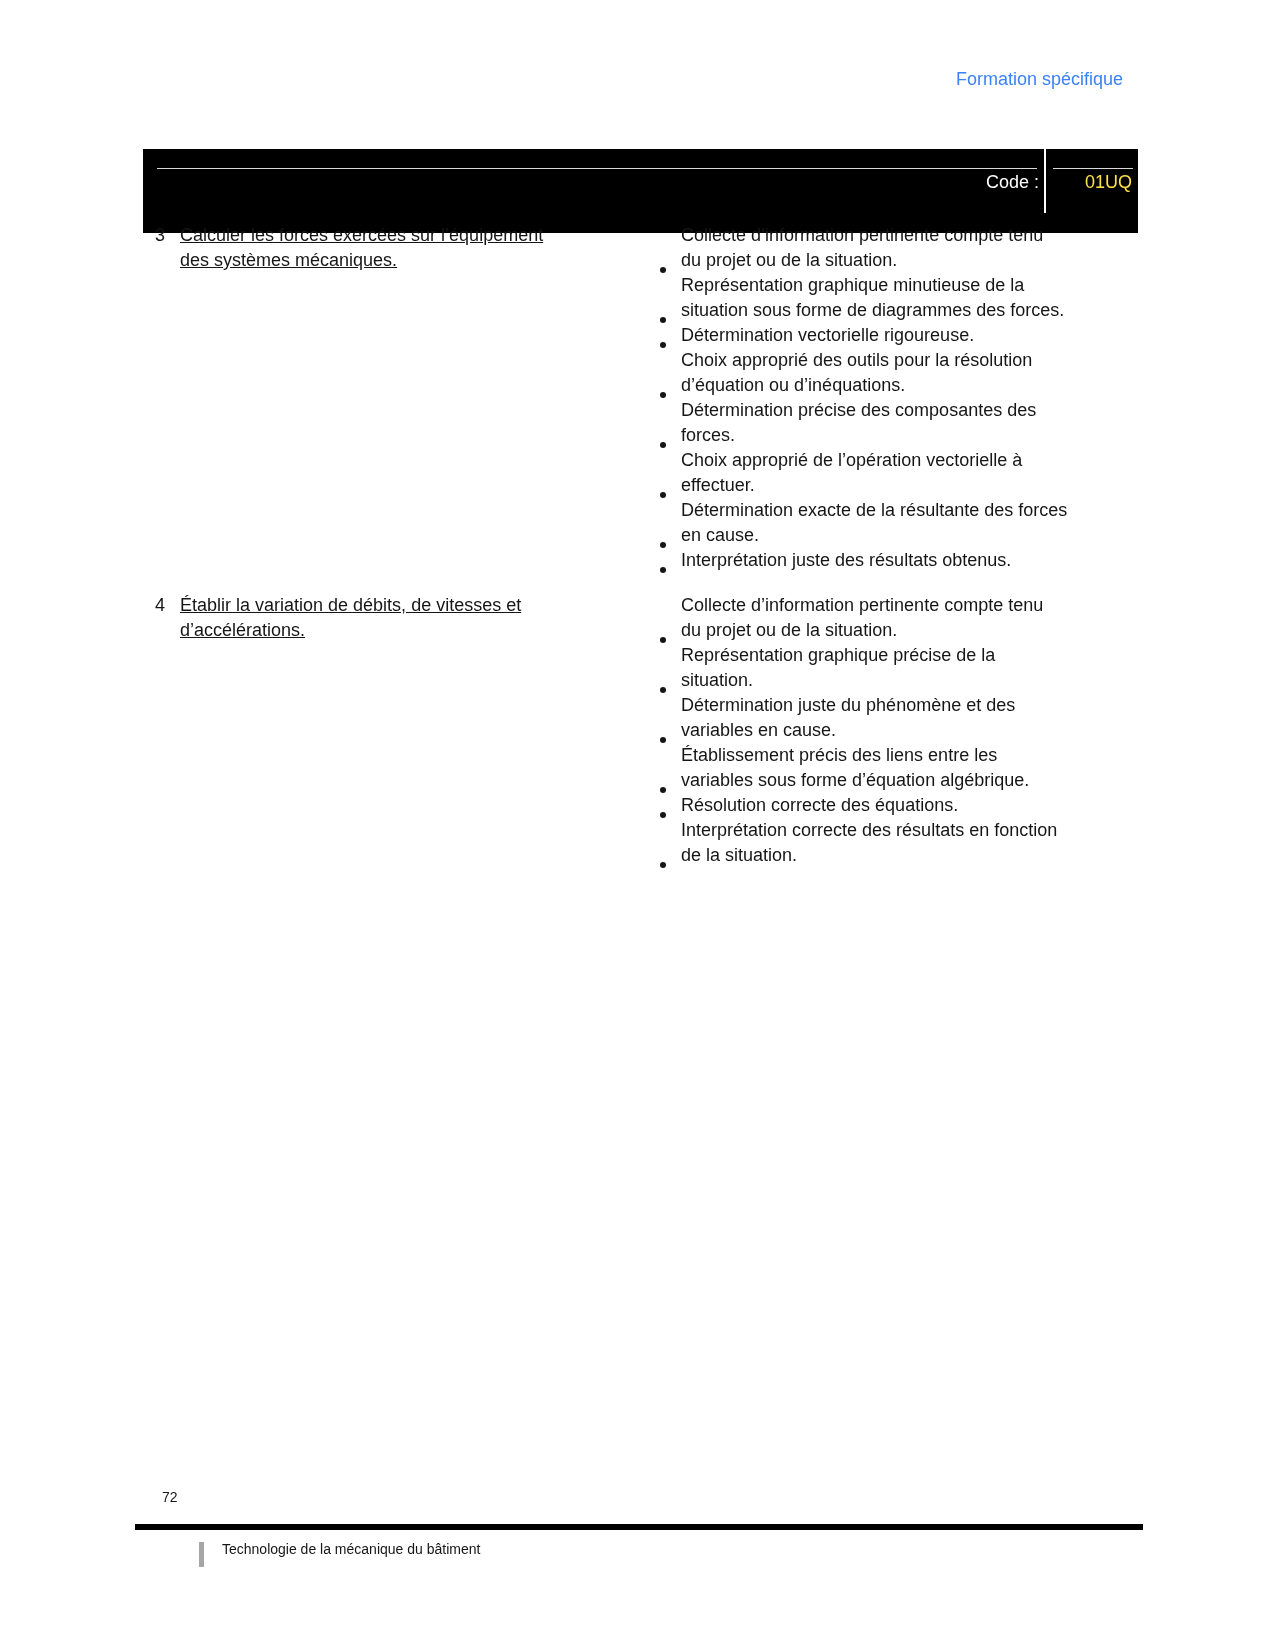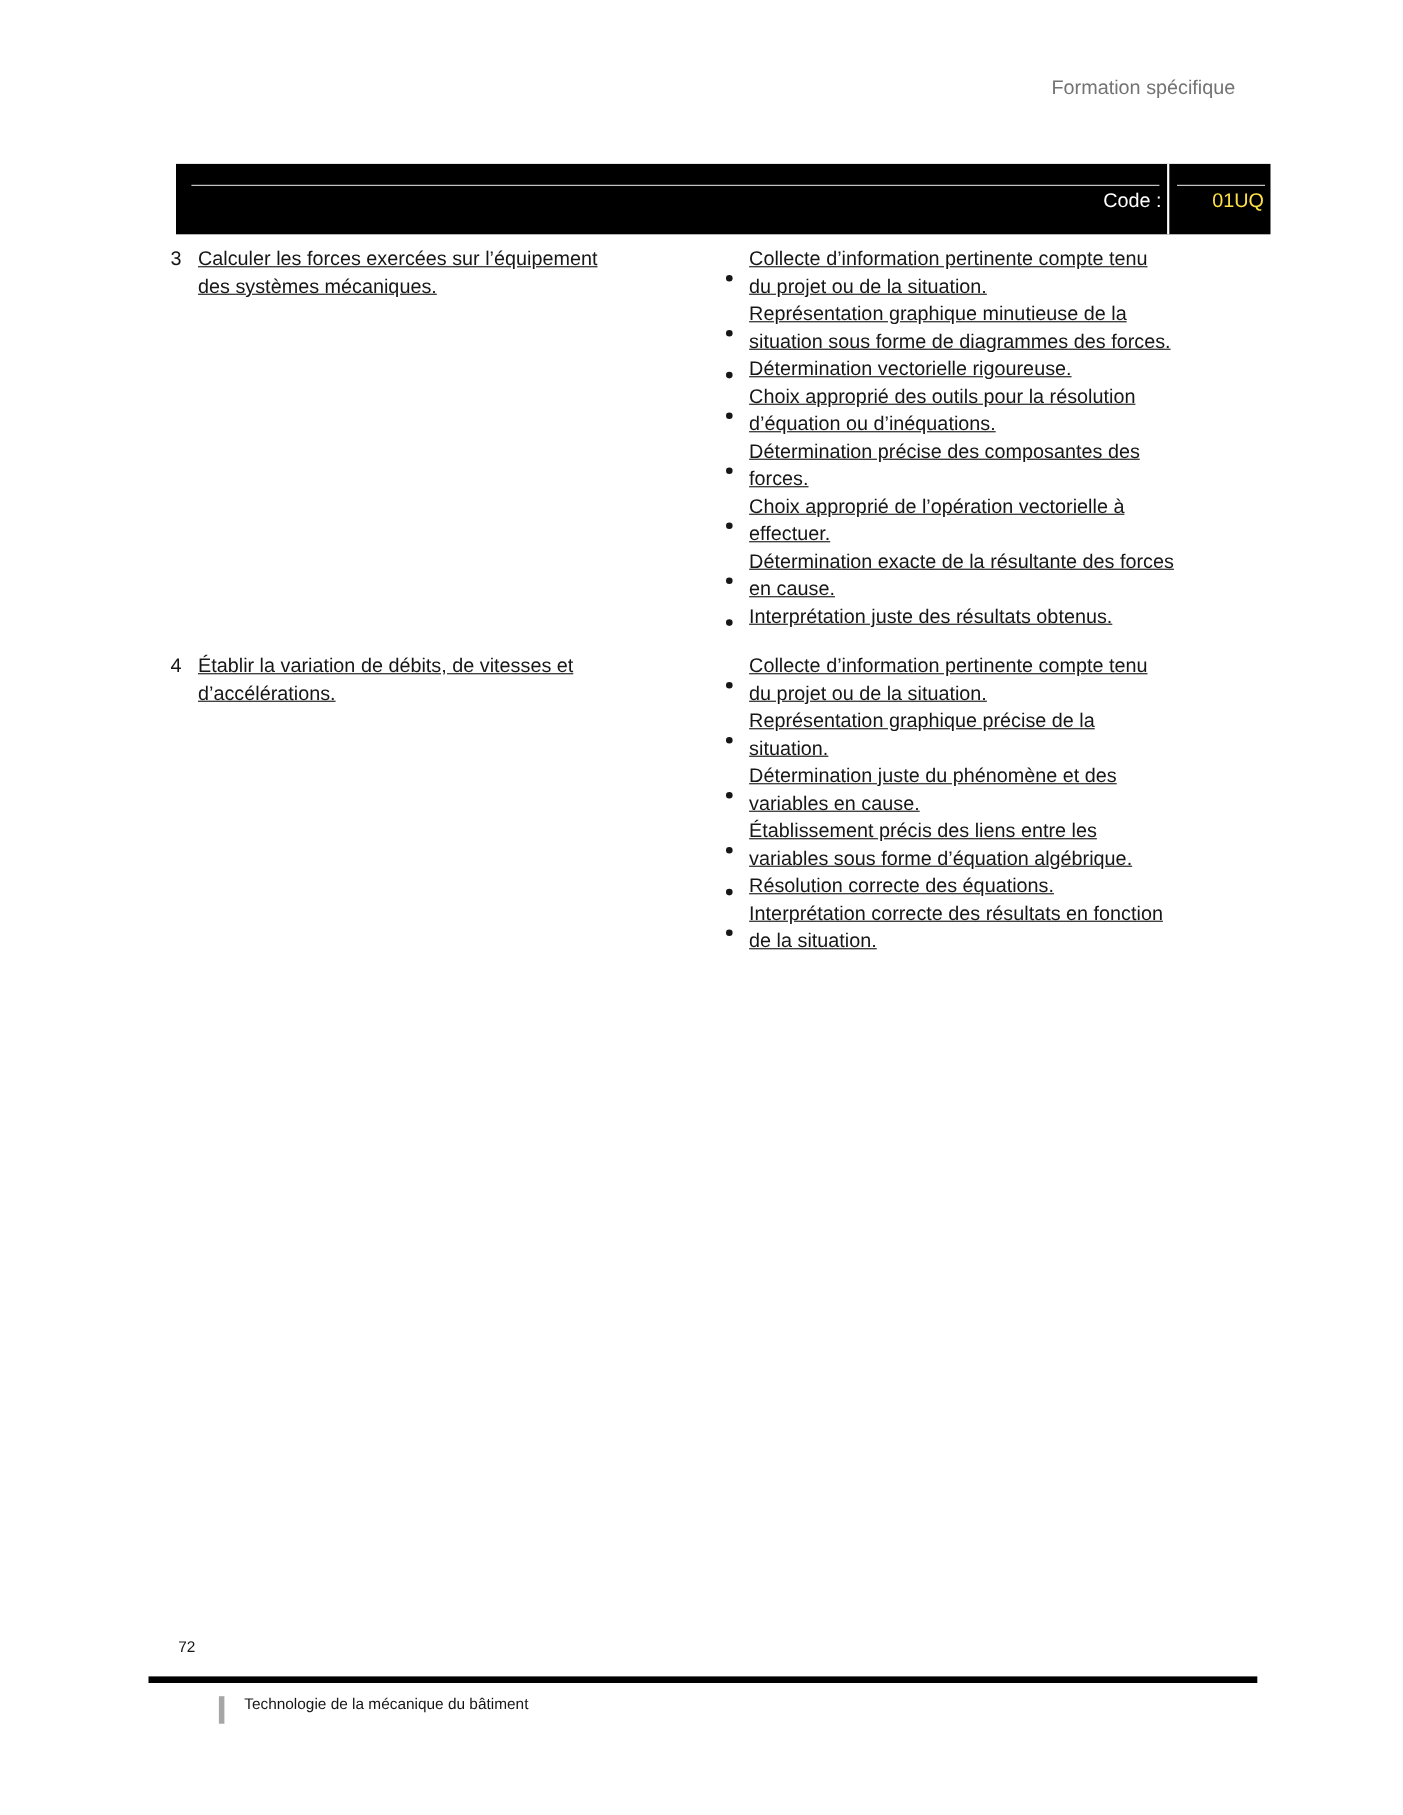--- a/index.html
+++ b/index.html
@@ -13,30 +13,30 @@
     overflow: hidden;
   }
 
   
   .doc-header-label {
     position: absolute;
     top: 68px;
     right: 152px;
     font-size: 18px;
     line-height: 22px;
-    color: #737373;
+    color: #3b82f6;
   }
 
   
   .code-bar {
     position: absolute;
-    left: 160px;
+    left: 143px;
     top: 149px;
     width: 995px;
-    height: 64px;
+    height: 84px;
     background: #000000;
   }
   .code-bar .hline-left {
     position: absolute;
     left: 14px;
     top: 19px;
     width: 880px;
     height: 1px;
     background: #d9d9d9;
   }
@@ -96,21 +96,21 @@
     line-height: 25px;
     white-space: pre-line;
     text-decoration: underline;
   }
 
   .crit-col {
     position: absolute;
     left: 660px;
     width: 445px;
   }
-  .criterion { display: flex; align-items: center; text-decoration: underline; }
+  .criterion { display: flex; align-items: flex-end; }
   .bullet-dot {
     flex: none;
     width: 6px;
     height: 6px;
     border-radius: 50%;
     background: #161616;
     margin: 10px 15px 0 0;
   }
   .crit-text {
     font-size: 18px;

